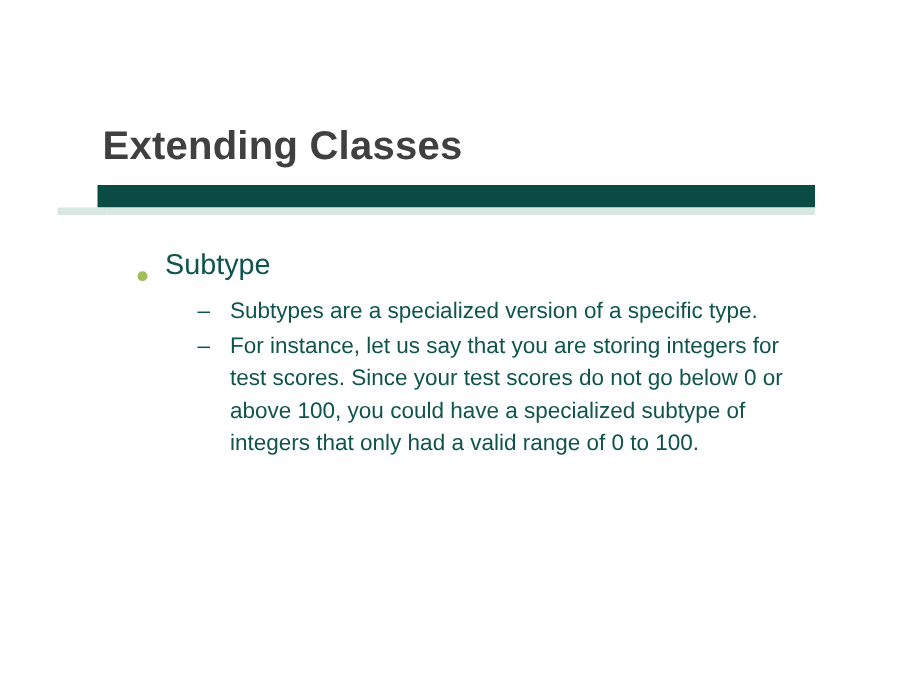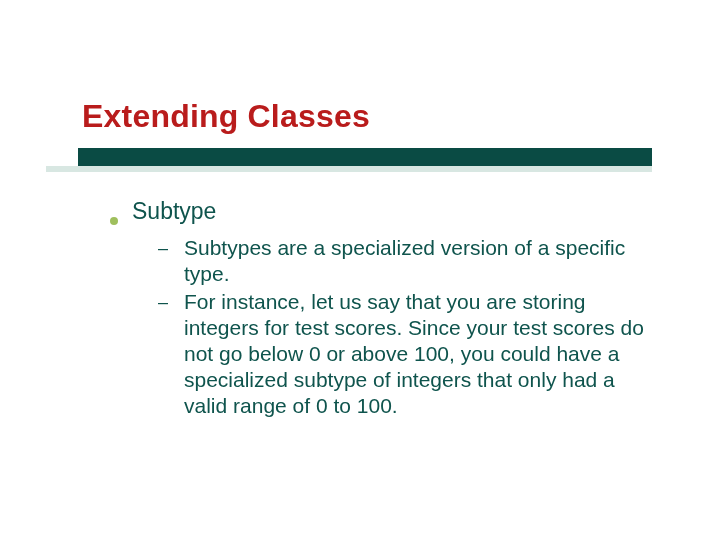--- a/index.html
+++ b/index.html
@@ -1,30 +1,30 @@
 <!DOCTYPE html>
 <html><head>
 <meta charset="utf-8">
 <style>
   * { margin: 0; padding: 0; box-sizing: border-box; }
   html, body { width: 720px; height: 540px; background: #fff; font-family: Arial, Helvetica, sans-serif; overflow: hidden; }
   .slide { position: relative; width: 720px; height: 540px; padding: 0; }
   .title-wrap { position: absolute; left: 82px; top: 98px; width: 560px; }
-  .title { font-size: 32px; font-weight: bold; color: #b91c1c; letter-spacing: 0.2px; }
+  .title { font-size: 32px; font-weight: bold; color: #404040; letter-spacing: 0.2px; }
   .underline-dark { position: absolute; left: 78px; top: 148px; width: 574px; height: 18px; background: #0a4b44; }
   .underline-light-left { position: absolute; left: 46px; top: 166px; width: 40px; height: 6px; background: #d8e7e2; }
   .underline-light-right { position: absolute; left: 86px; top: 166px; width: 566px; height: 6px; background: #d8e7e2; }
   .content { position: absolute; left: 110px; top: 198px; width: 540px; color: #0f544d; }
   .level1 { display: flex; align-items: flex-end; margin-bottom: 10px; }
   .disc { width: 8px; height: 8px; border-radius: 50%; background: #9fbf5d; margin-top: 10px; margin-right: 14px; flex-shrink: 0; }
   .level1-text { font-size: 23px; color: #0f544d; }
   .level2-list { margin-left: 48px; margin-top: 8px; }
   .level2 { display: flex; align-items: flex-start; margin-bottom: 2px; }
   .dash { font-size: 18px; color: #0f544d; width: 18px; flex-shrink: 0; line-height: 26px; margin-right: 8px; }
-  .level2-text { font-size: 21px; line-height: 26px; color: #0f544d; max-width: 470px; }
+  .level2-text { font-size: 18px; line-height: 26px; color: #0f544d; max-width: 470px; }
 </style>
 </head>
 <body>
 
 <div class="slide">
 
   <div class="title-wrap">
     <div class="title">Extending Classes</div>
   </div>
 

